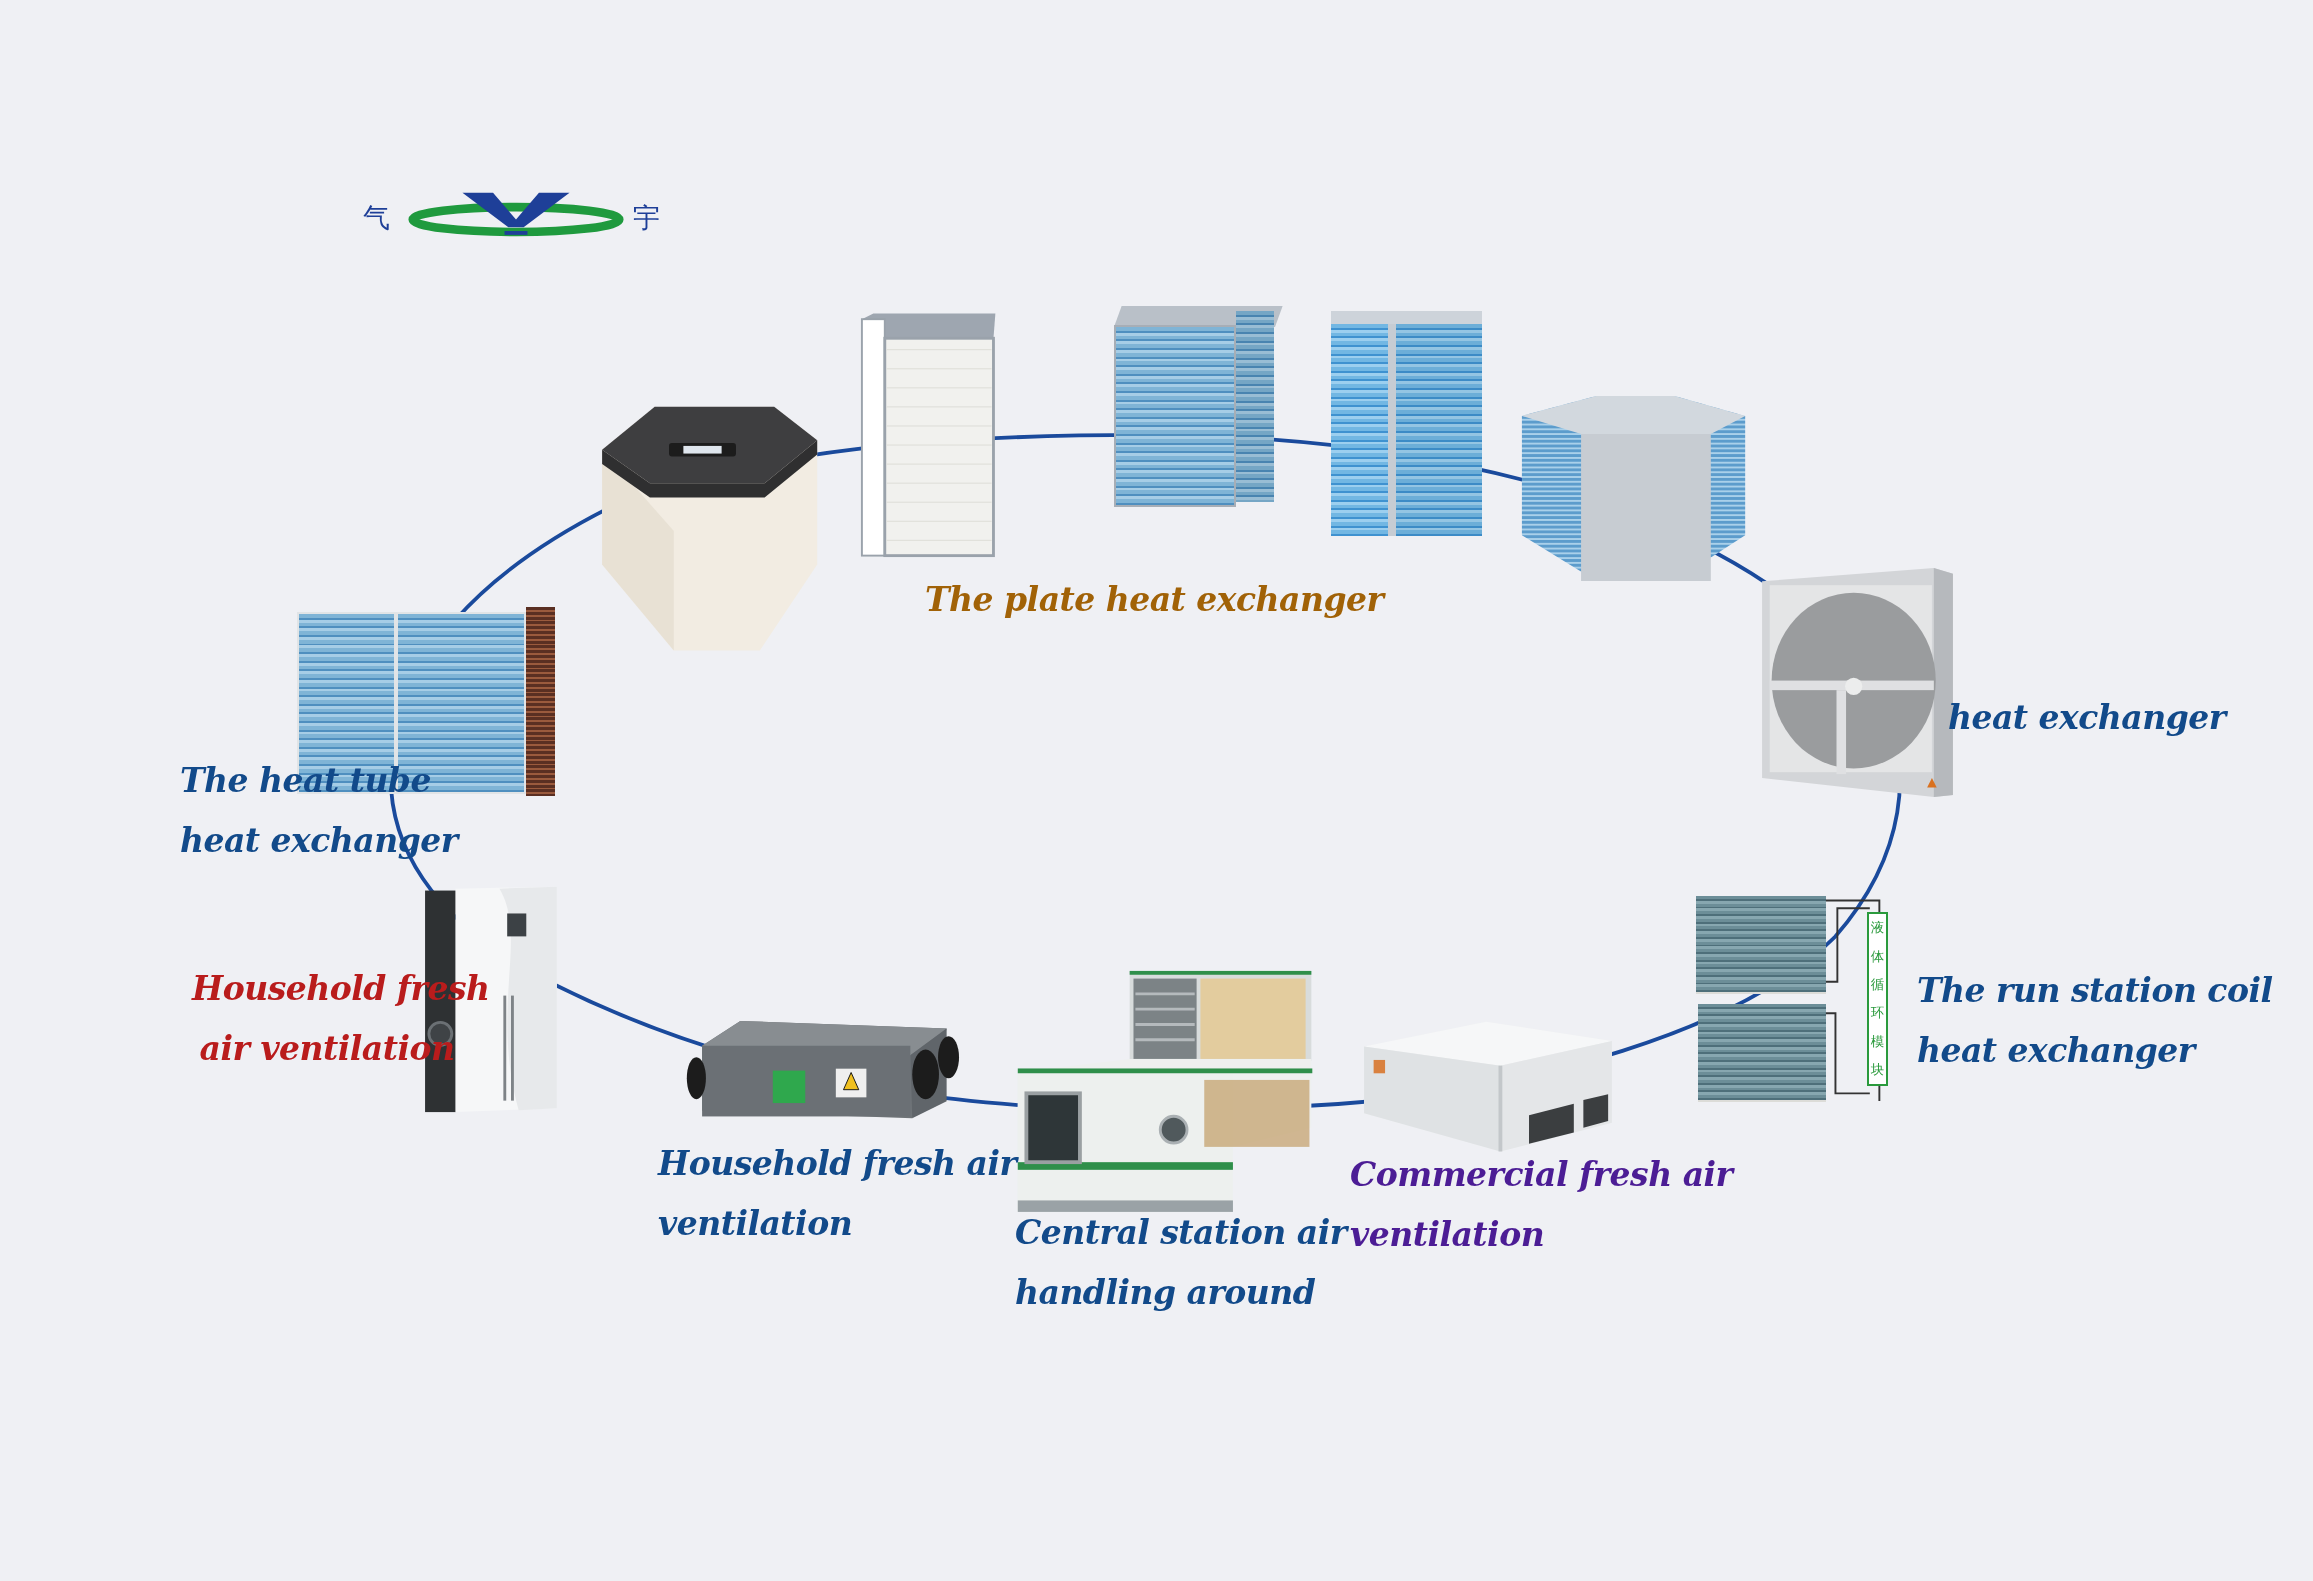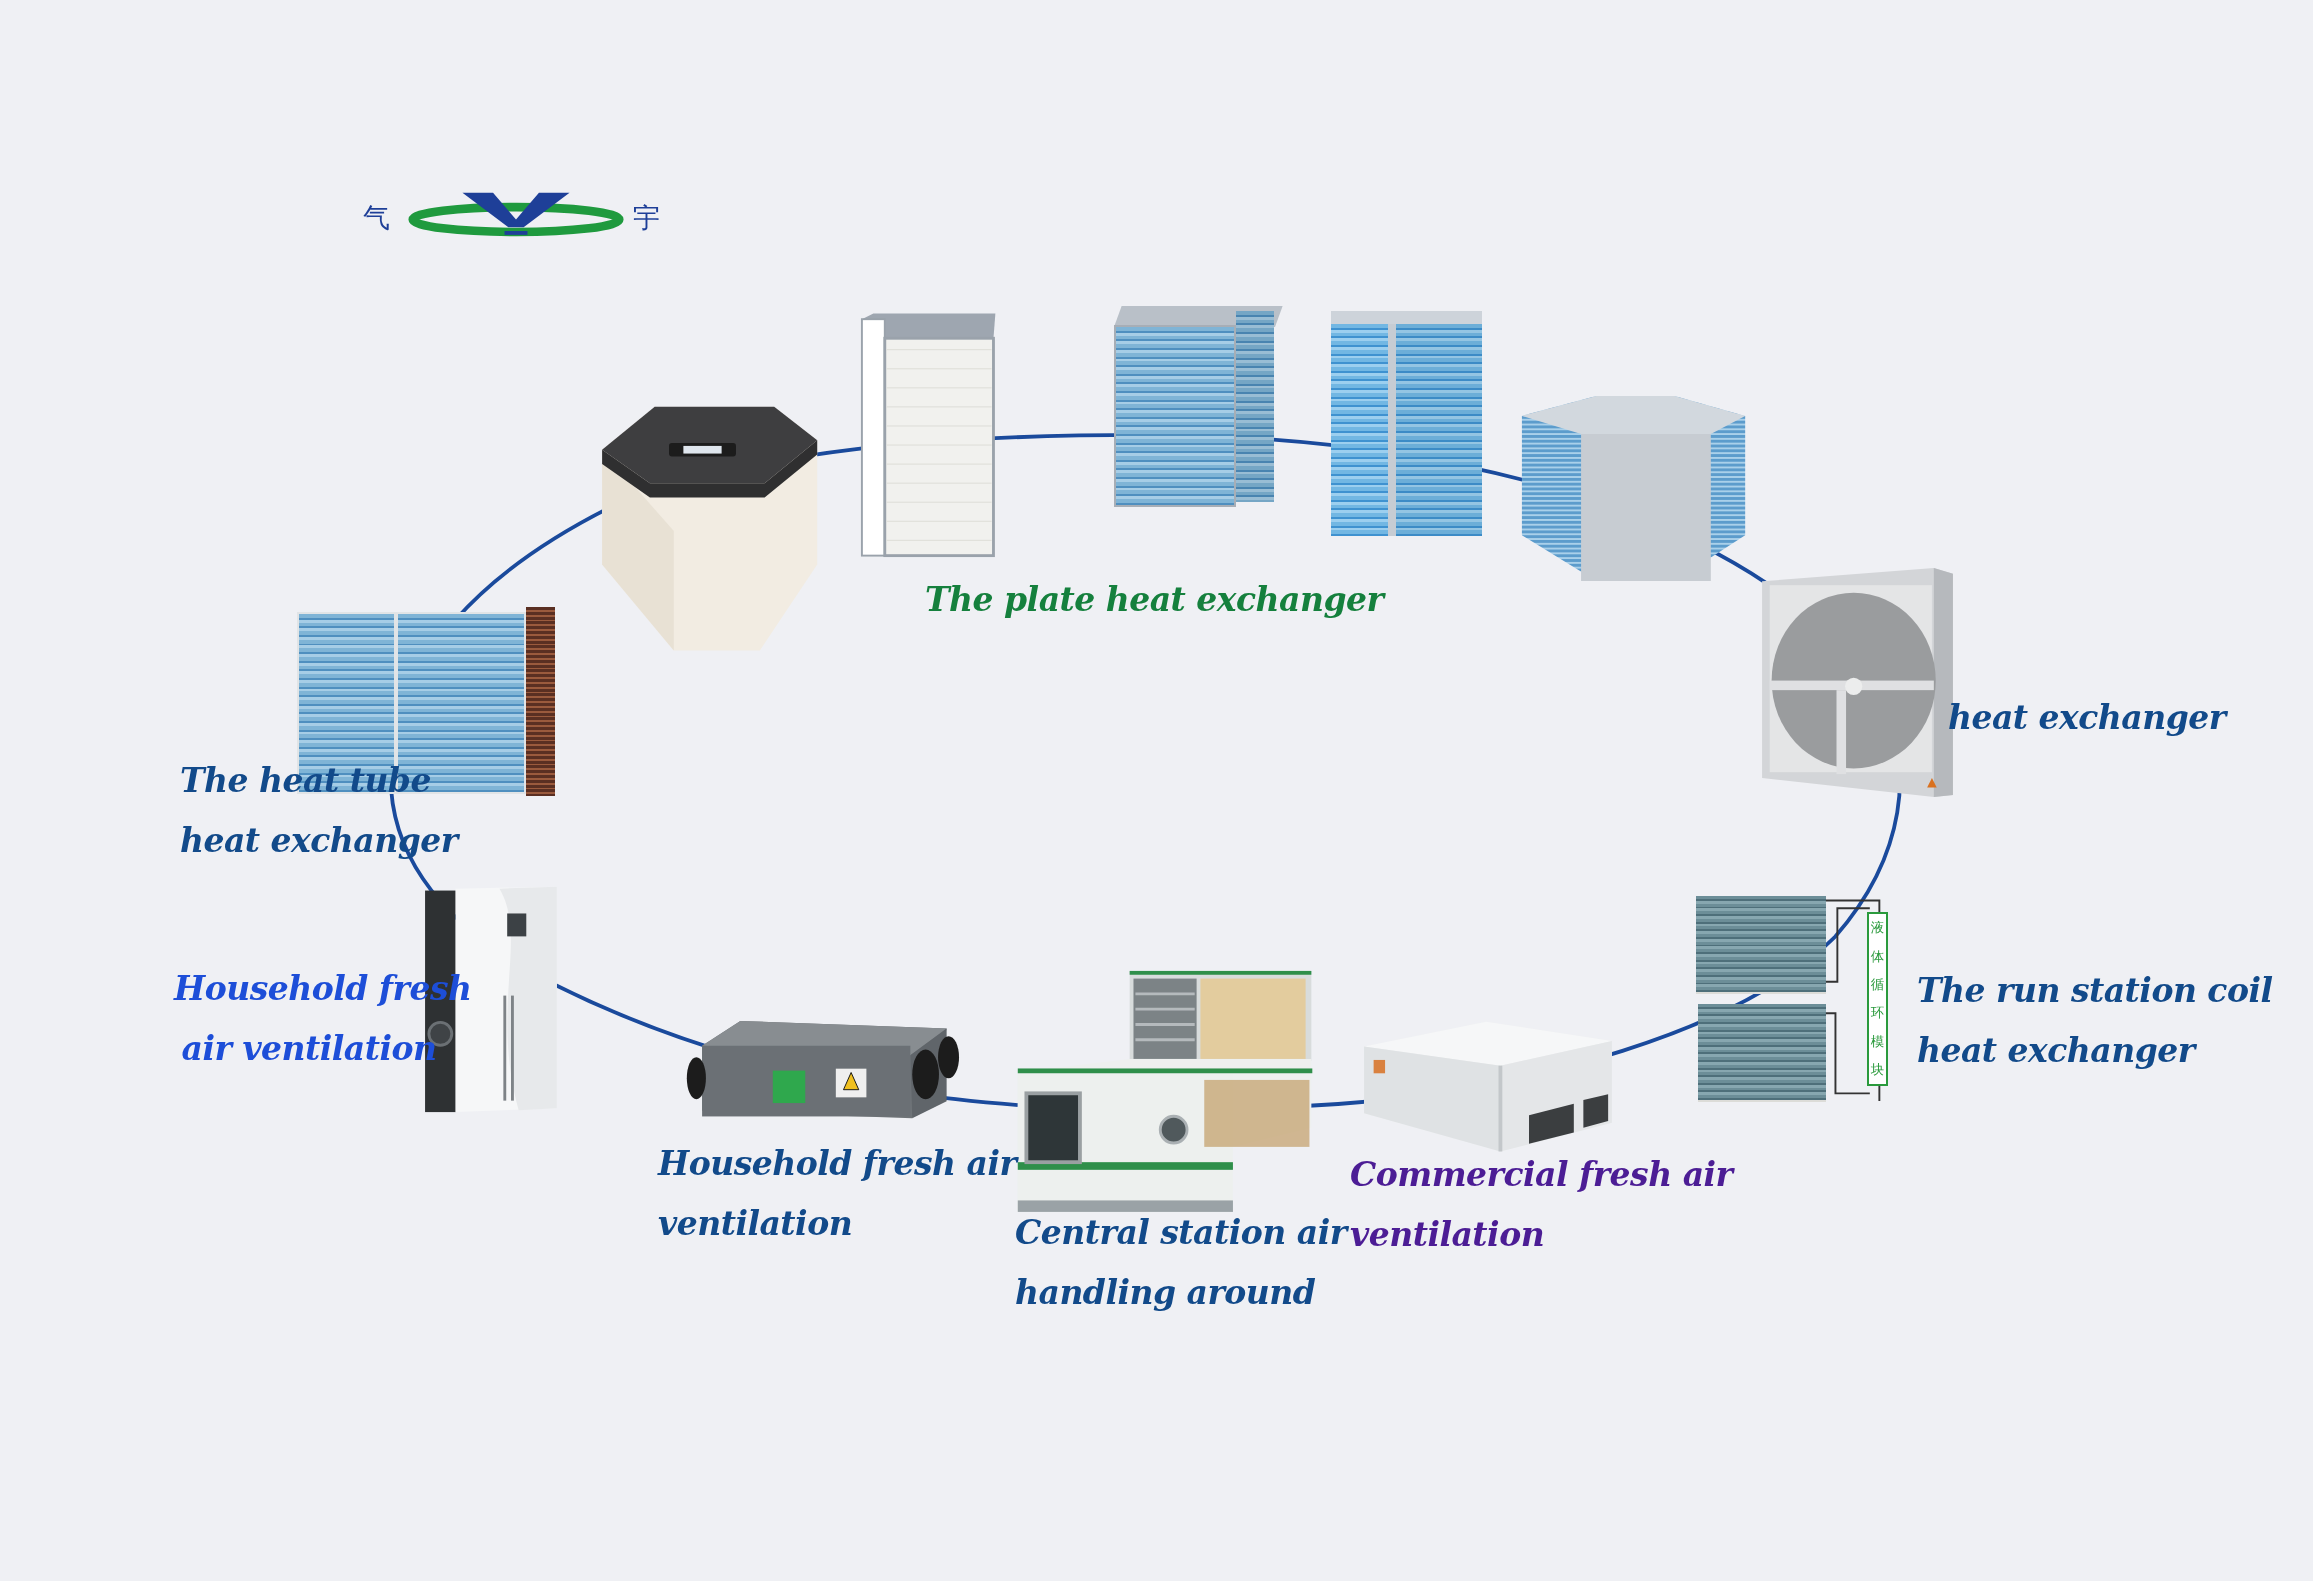--- a/index.html
+++ b/index.html
@@ -79,21 +79,21 @@
         <rect width="10" height="5" fill="#5c9ccc"></rect>
           <rect y="3" width="10" height="2" fill="#a9d0ea"></rect>
       </pattern>
     </defs>
     <polygon points="2,25 80,4 162,4 236,25 236,150 162,198 80,198 2,150" fill="url(#bf)"></polygon>
     <polygon points="2,25 80,4 162,4 236,25 200,44 64,44" fill="#d2d8de"></polygon>
     <polygon points="64,44 200,44 200,198 64,198" fill="#c7ccd2"></polygon>
     <polygon points="64,44 200,44 200,198 64,198" fill="url(#al)" opacity="0.5"></polygon>
   </svg>
 </div>
-<div class="label" style="left: 925px; top: 570px; color: #15803d;">
+<div class="label" style="left: 925px; top: 570px; color: #a16207;">
   <span>The plate heat exchanger</span>
 </div>
 
 <div class="abs" style="left:1762px;top:568px;width:191px;height:229px;">
   <svg width="191" height="229" viewBox="0 0 200 240">
     <polygon points="0,14 180,0 200,6 200,238 180,240 0,220" fill="#d3d5d8"></polygon>
     <polygon points="180,0 200,6 200,238 180,240" fill="#b6b9bd"></polygon>
     <rect x="8" y="18" width="170" height="196" fill="#e4e5e6"></rect>
     <ellipse cx="96" cy="118" rx="86" ry="92" fill="#9a9c9e"></ellipse>
     <rect x="8" y="118" width="172" height="10" fill="#dfe0e2"></rect>
@@ -197,21 +197,21 @@
     <polygon points="34,8 140,6 140,238 34,242" fill="#f6f7f8"></polygon>
     <path d="M 80 8 C 110 60 70 130 100 240 L 140 238 L 140 6 Z" fill="#e7e9eb"></path>
     <rect x="88" y="34" width="20" height="24" fill="#3c4145"></rect>
     <circle cx="18" cy="160" r="12" fill="#3f4346" stroke="#6b7074" stroke-width="3"></circle>
     <g fill="#7e8387">
       <rect x="84" y="120" width="3" height="110"></rect>
         <rect x="92" y="120" width="3" height="110"></rect>
     </g>
   </svg>
 </div>
-<div class="label" style="left: 174px; top: 959px; color: #1d4ed8;">
+<div class="label" style="left: 192px; top: 959px; color: #b91c1c;">
   <span>Household fresh</span>
   <span style="padding-left:7.6px;">air ventilation</span>
 </div>
 
 <div class="abs" style="left:294px;top:604px;width:264px;height:196px;">
   <div class="abs fins-blue" style="left:2.9px;top:7.6px;width:99px;height:182px;border:2.9px solid #e1e4e6;box-sizing:border-box;"></div>
   <div class="abs fins-blue" style="left:102px;top:7.6px;width:130px;height:182px;border:2.9px solid #e1e4e6;box-sizing:border-box;"></div>
   <div class="abs" style="left:232px;top:2.9px;width:29px;height:189px;background:repeating-linear-gradient(180deg,#5a2f22 0 2.9px,#9a5a3d 2.9px 4.8px);"></div>
 </div>
 <div class="label" style="left: 140px; top: 751px; color: rgb(18, 74, 138); margin-left: 40px;">

